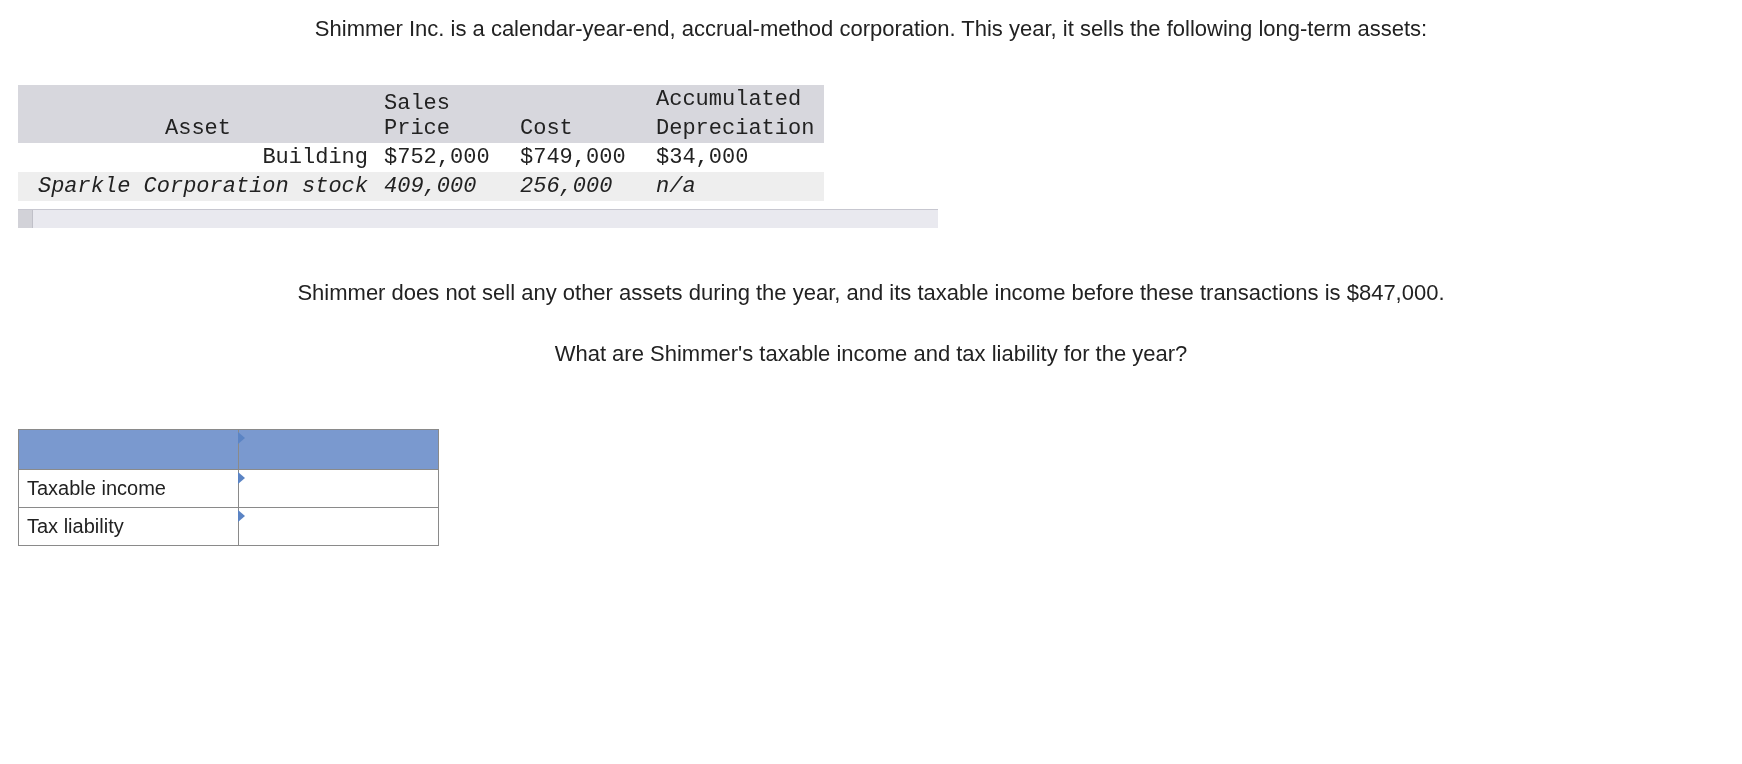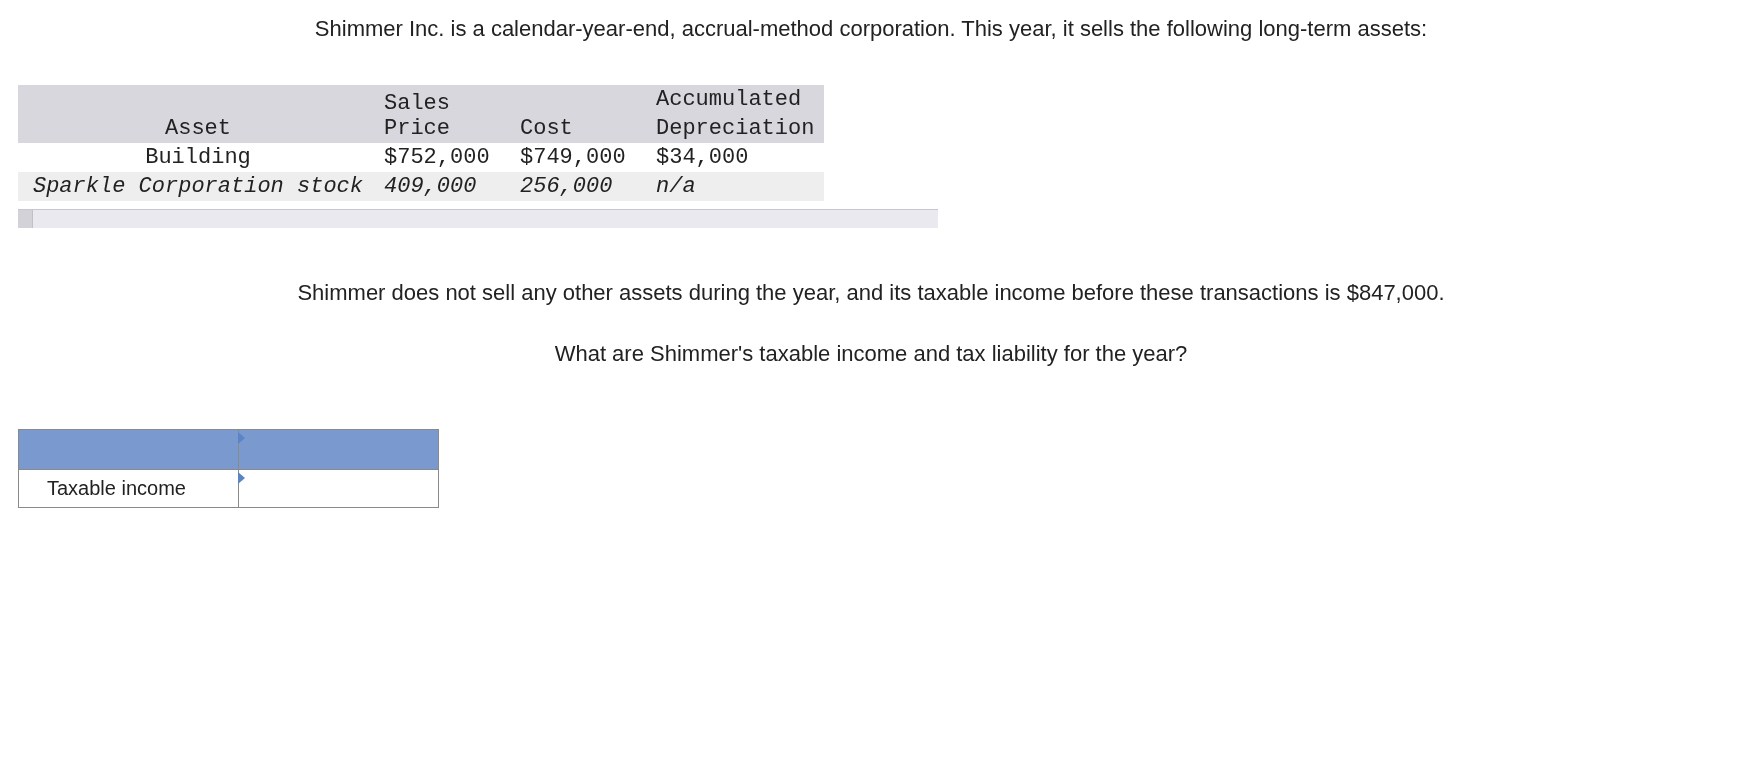--- a/index.html
+++ b/index.html
@@ -23,21 +23,21 @@
     margin-top: 40px;
     margin-bottom: 8px;
   }
   .asset-table th, .asset-table td {
     padding: 2px 8px;
     text-align: center;
     font-weight: normal;
   }
   .asset-table th.asset-col,
   .asset-table td.asset-col {
-    text-align: center;
+    text-align: right;
     width: 340px;
     padding-left: 10px;
   }
   .asset-table th.asset-col {
     text-align: center;
   }
   .asset-table .num {
     text-align: left;
     width: 120px;
   }
@@ -79,21 +79,21 @@
     text-align: left;
     height: 38px;
     box-sizing: border-box;
   }
   .answer-table .blue-header {
     background: #7a99cf;
     height: 40px;
   }
   .answer-table .label-cell {
     width: 220px;
-    padding: 6px 28px;
+    padding: 6px 8px;
   }
   .answer-table .input-cell {
     width: 200px;
     position: relative;
     padding: 0;
   }
   .answer-table .input-cell::before {
     content: "";
     position: absolute;
     left: -1px;
@@ -154,14 +154,20 @@
       <tr>
     <td class="blue-header label-cell"></td>
     <td class="blue-header input-cell" style="border-left:1px solid #8a8a8a;"></td>
   </tr>
   <tr>
     <td class="label-cell">Taxable income</td>
     <td class="input-cell">
       <input type="text" style="">
     </td>
   </tr>
+  <tr>
+    <td class="label-cell">Tax liability</td>
+    <td class="input-cell">
+      <input type="text" style="">
+    </td>
+  </tr>
 </tbody>
   </table>
 
 </body></html>

